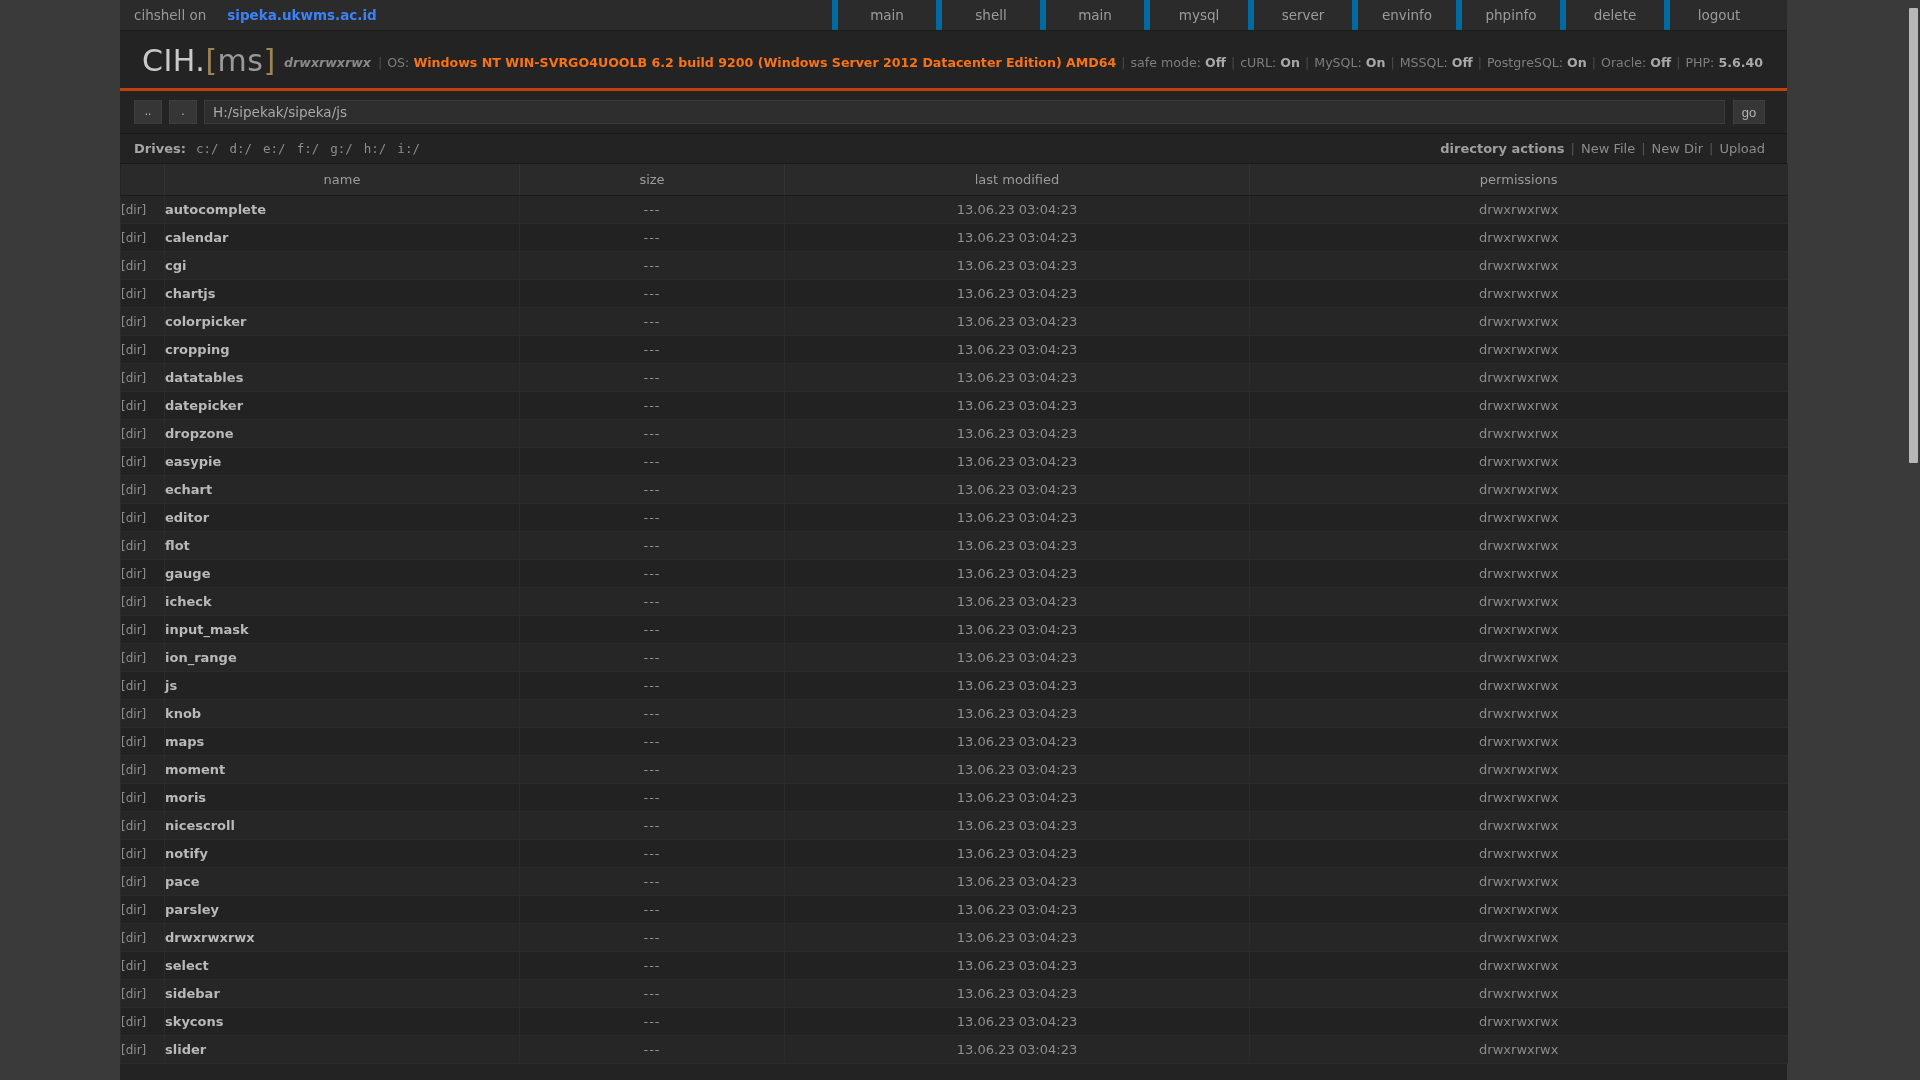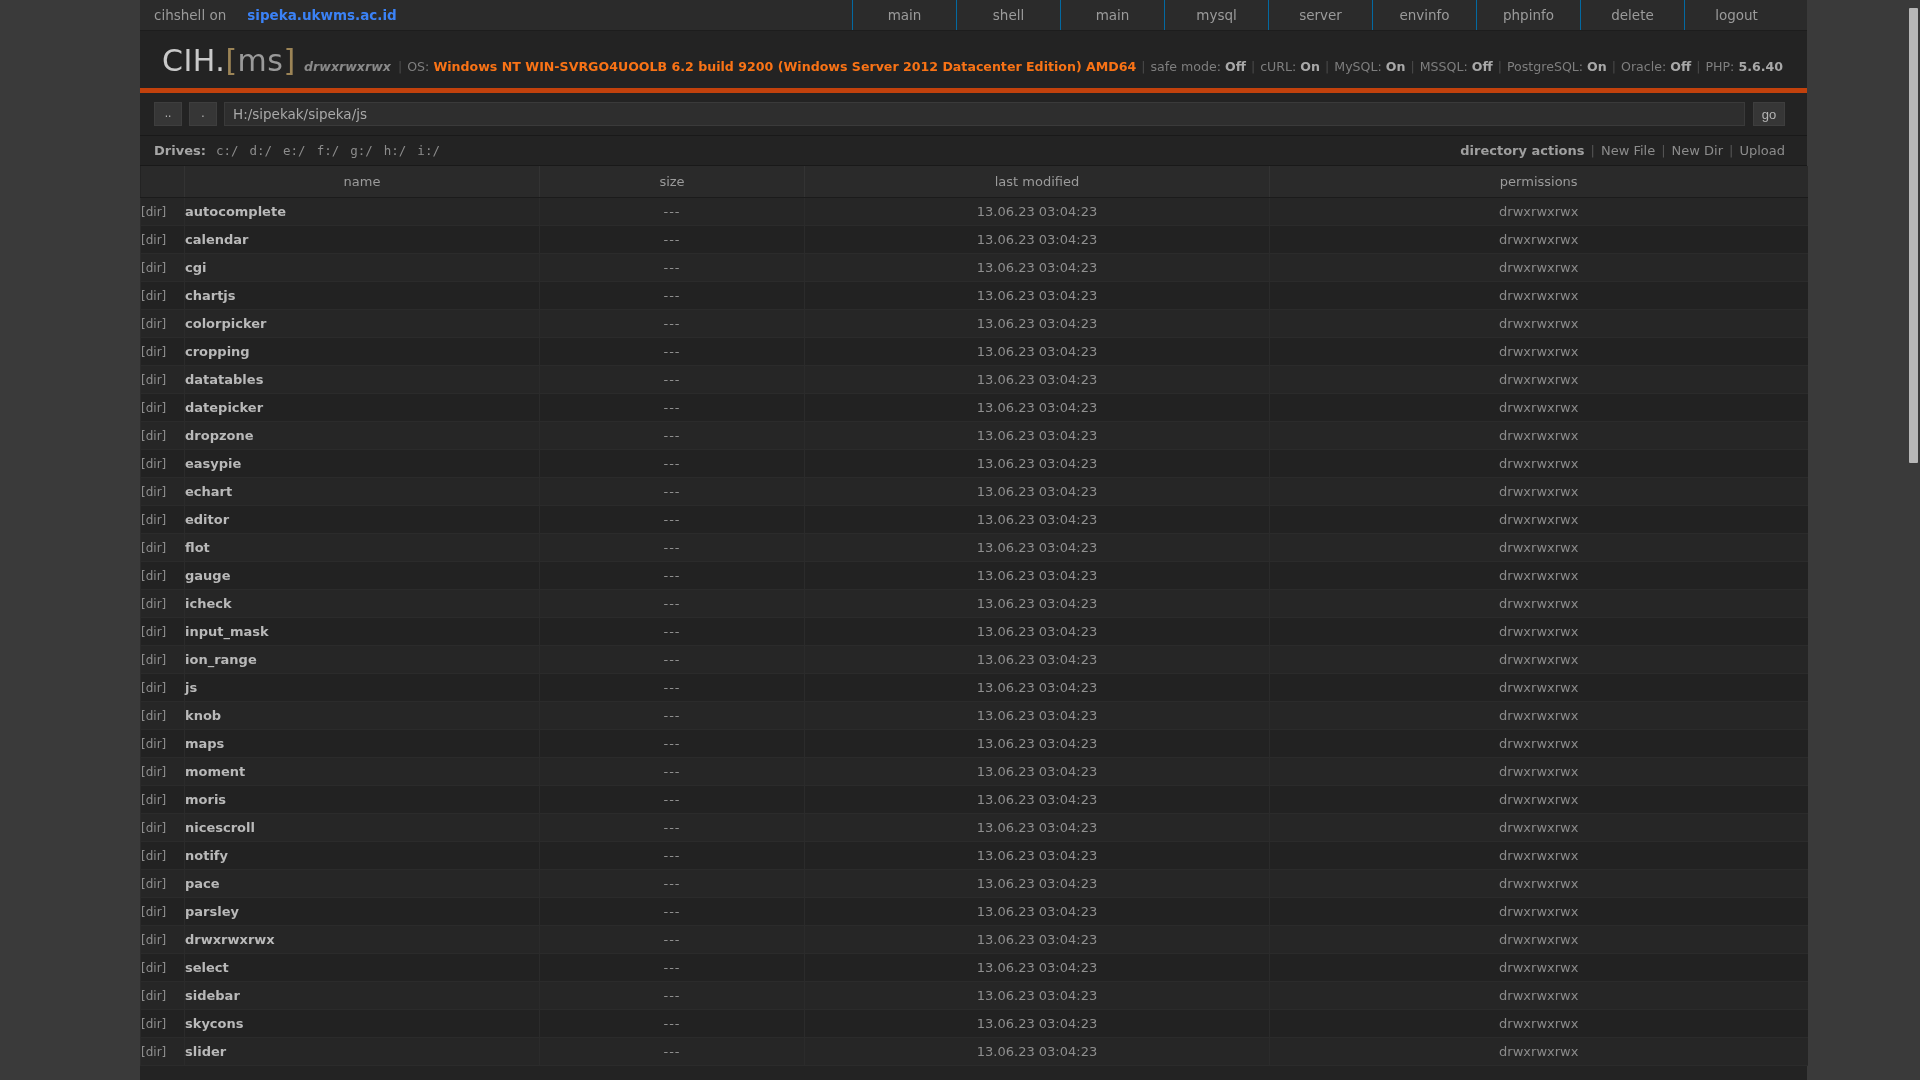--- a/index.html
+++ b/index.html
@@ -11,21 +11,21 @@
     overflow: hidden;
   }
   #app {
     position: relative;
     width: 1920px; height: 1080px;
     background: #3a3a3a;
   }
   
   .page {
     position: absolute;
-    left: 140px; top: 0;
+    left: 120px; top: 0;
     width: 1667px;
     min-height: 1080px;
     background: #232323;
   }
 
   
   .topbar {
     display: flex;
     align-items: stretch;
     height: 31px;
@@ -44,30 +44,30 @@
     color: #3b82f6; font-weight: bold; margin-left: 21px;
   }
   .navlinks { display: flex; flex: 1 1 auto; }
   .navlinks a {
     flex: 0 0 104px;
     display: flex; align-items: center; justify-content: center;
     font-size: 13.5px;
     color: #9b9b9b;
     text-decoration: none;
     background: #2b2b2b;
-    border-left: 1px solid #0369a1;
+    border-left: 6px solid #0369a1;
   }
 
   
   .sysbar {
     display: flex;
-    align-items: flex-end;
+    align-items: center;
     background: #232323;
     padding: 8px 22px 10px 14px;
-    border-bottom: 5px solid #c2410c;
+    border-bottom: 3px solid #c2410c;
   }
   .logo {
     flex: 0 0 auto;
     font-size: 30px;
     letter-spacing: 0.5px;
     color: #c9c9c9;
     font-family: "DejaVu Sans", "Liberation Sans", sans-serif;
     padding: 4px 0 0 8px;
     white-space: nowrap;
   }

